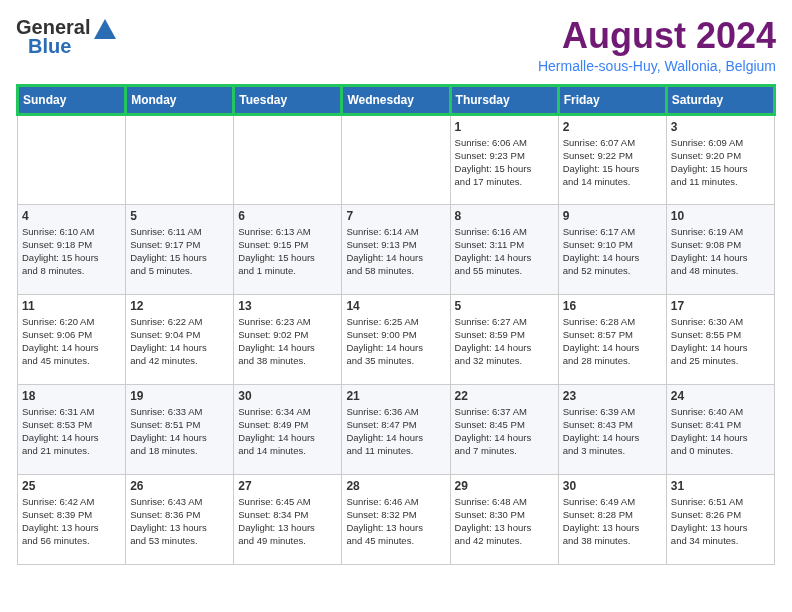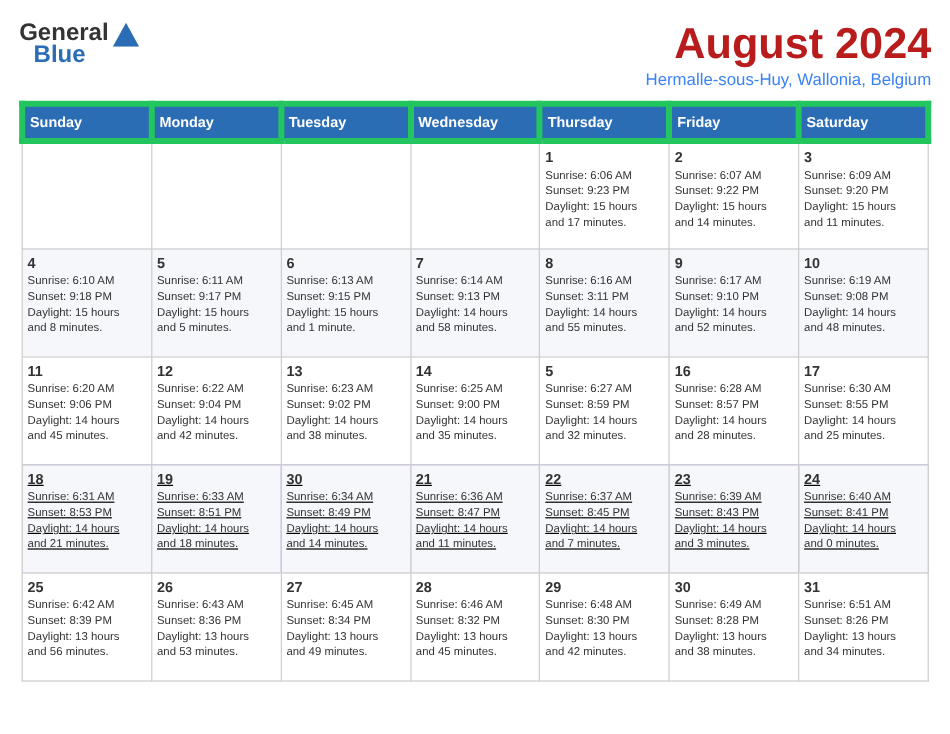--- a/index.html
+++ b/index.html
@@ -26,41 +26,41 @@
       display: flex;
       align-items: center;
       gap: 2px;
     }
     .title-section {
       text-align: right;
     }
     .month-year {
       font-size: 36px;
       font-weight: bold;
-      color: #b91c1c;
+      color: #701a75;
       line-height: 1.1;
     }
     .location {
       font-size: 14px;
       color: #3b82f6;
       margin-top: 2px;
     }
     .calendar {
       width: 100%;
       border-collapse: collapse;
       font-size: 10px;
     }
     .calendar th {
       background-color: #2a6db5;
       color: white;
       padding: 6px 4px;
       text-align: left;
       font-size: 12px;
       font-weight: bold;
-      border: 5px solid #22c55e;
+      border: 3px solid #22c55e;
     }
     .calendar td {
       border: 1px solid #ccc;
       vertical-align: top;
       padding: 4px;
       height: 90px;
       width: 108px;
       background: #fff;
     }
     .calendar tr:nth-child(even) td {
@@ -236,21 +236,21 @@
 and 28 minutes.</div>
         </td>
         <td>
           <span class="day-num">17</span>
           <div class="day-info" style="white-space: pre-line;">Sunrise: 6:30 AM
 Sunset: 8:55 PM
 Daylight: 14 hours
 and 25 minutes.</div>
         </td>
       </tr>
-      <tr style="background: #6d28d9; text-decoration: underline;">
+      <tr style="background: #6d28d9;">
         <td>
           <span class="day-num">18</span>
           <div class="day-info" style="white-space: pre-line;">Sunrise: 6:31 AM
 Sunset: 8:53 PM
 Daylight: 14 hours
 and 21 minutes.</div>
         </td>
         <td>
           <span class="day-num">19</span>
           <div class="day-info" style="white-space: pre-line;">Sunrise: 6:33 AM

